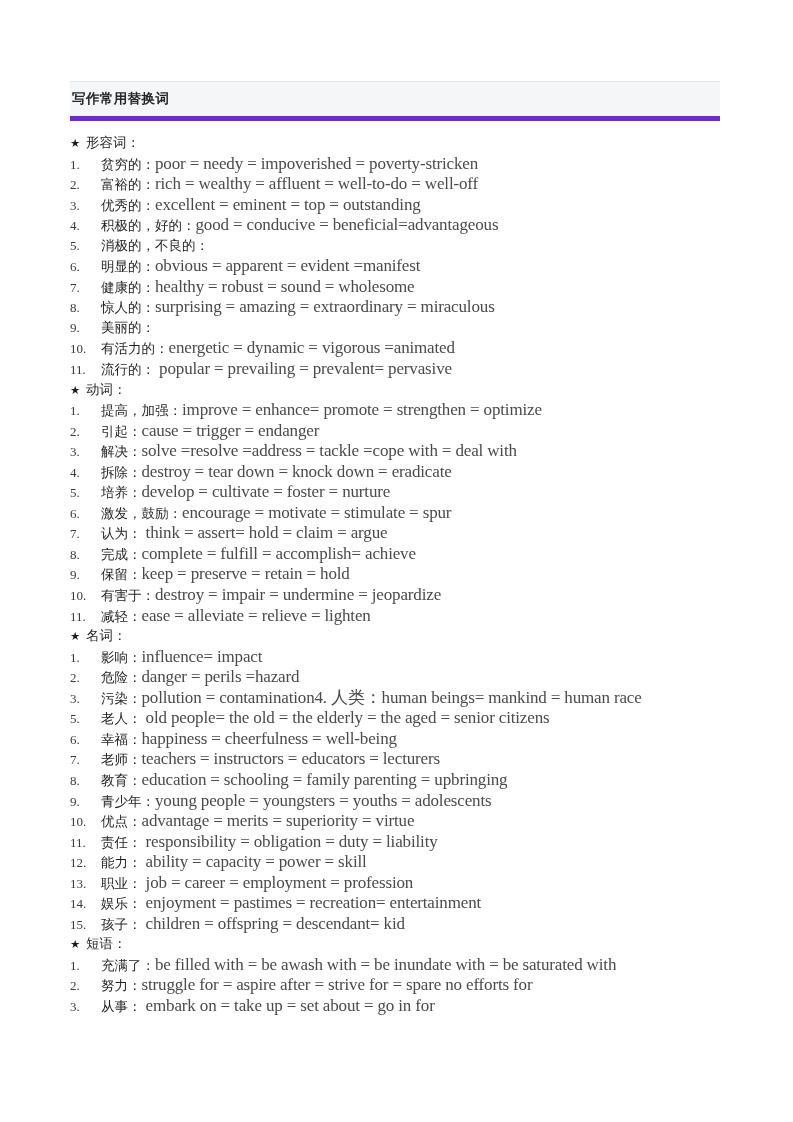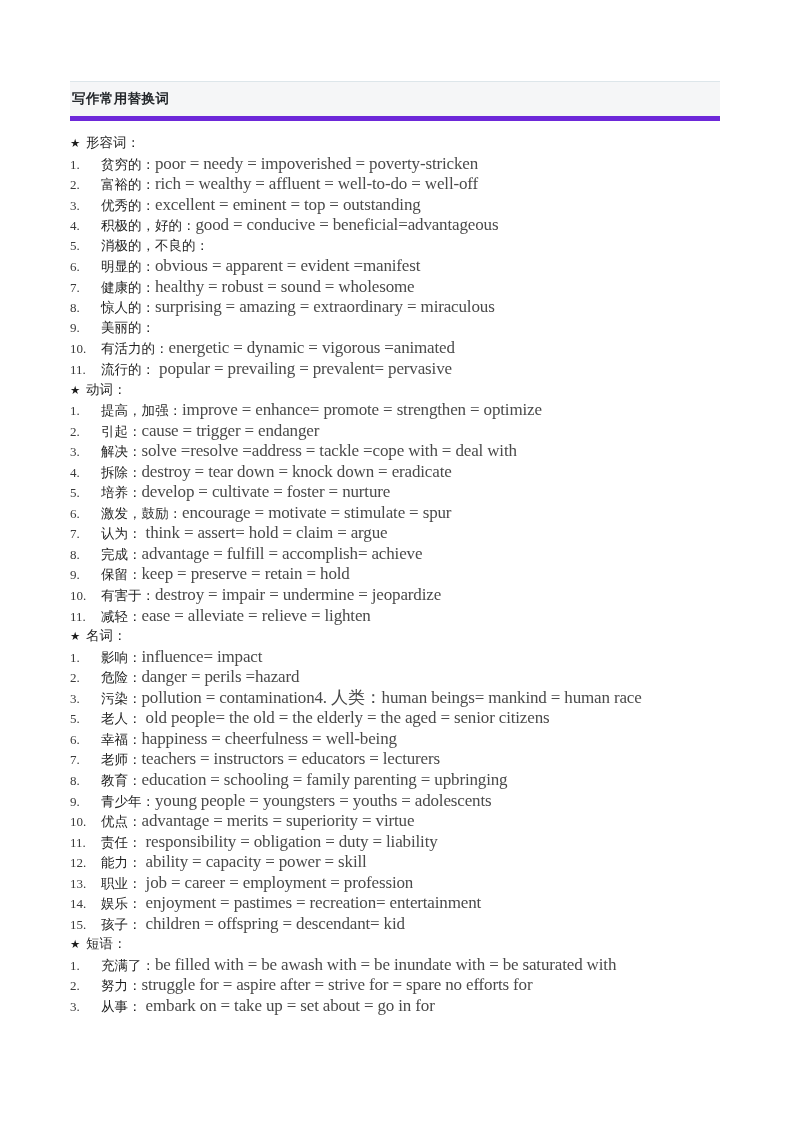--- a/index.html
+++ b/index.html
@@ -207,21 +207,21 @@
         <span class="en">encourage = motivate = stimulate = spur</span>
       </div>
       <div class="line item-line">
         <span class="num">7.</span>
         <span class="cn">认为：</span>
         <span class="en"> think = assert= hold = claim = argue</span>
       </div>
       <div class="line item-line">
         <span class="num">8.</span>
         <span class="cn">完成：</span>
-        <span class="en">advantage = fulfill = accomplish= achieve</span>
+        <span class="en">complete = fulfill = accomplish= achieve</span>
       </div>
       <div class="line item-line">
         <span class="num">9.</span>
         <span class="cn">保留：</span>
         <span class="en">keep = preserve = retain = hold</span>
       </div>
       <div class="line item-line">
         <span class="num">10.</span>
         <span class="cn">有害于：</span>
         <span class="en">destroy = impair = undermine = jeopardize</span>

